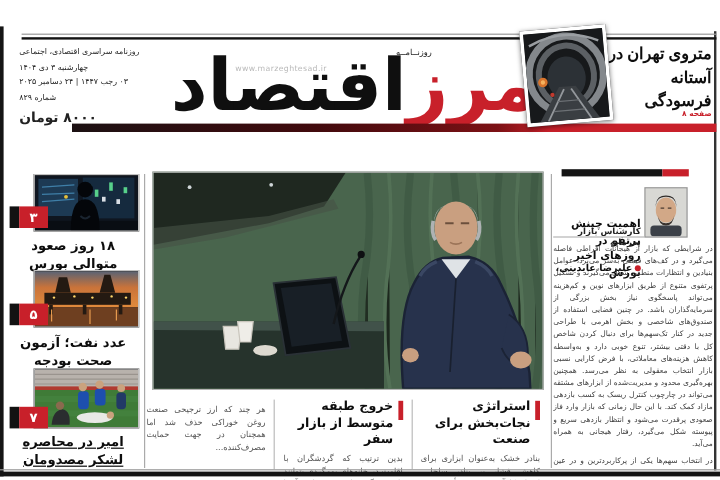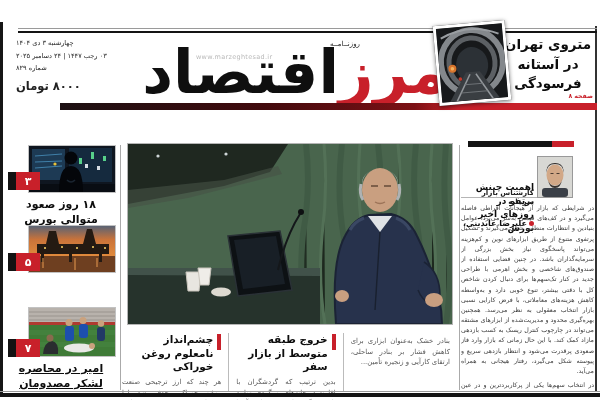--- a/index.html
+++ b/index.html
@@ -22,21 +22,21 @@
 
   .logo { display:flex; direction:rtl; align-items:flex-end;
           font-weight:bold; font-size:60px; letter-spacing:-2px; line-height:.95; }
   .logo .red  { color:#c8202a; }
   .logo .blk  { color:#0f0f0f; }
   .logo-tag { font-size:7px; letter-spacing:4px; color:#222; text-align:left; }
   .site { font-size:6.5px; color:#b9b9b9; direction:ltr; letter-spacing:.3px; }
 
   .metro-photo { border:3px solid #fff; box-shadow:0 1px 4px rgba(0,0,0,.55);
                  transform:rotate(-5deg); background:#1b1d1f; }
-  .lead-title { font-size:13.5px; font-weight:bold; text-align:center; line-height:1.45; color:#0d0d0d; }
+  .lead-title { font-size:13.5px; font-weight:bold; text-align:right; line-height:1.45; color:#0d0d0d;font-family:Liberation Serif, serif; }
   .pgref { color:#c8202a; font-size:6.2px; font-weight:bold; }
 
   .head-bar { background:linear-gradient(90deg,#1c1113 0%,#420a0d 38%,#7c1115 66%,#c8202a 74%,#c8202a 100%); }
   .main-headline { font-size:26.5px; font-weight:bold; text-align:center; color:#0b0b0b;
                    letter-spacing:-.5px; white-space:nowrap; }
 
   .vdiv { background:#aaa; width:1px; }
 
   
   .sb-img { border:1px solid #c2c2c2; overflow:hidden; background:#222; }
@@ -74,20 +74,21 @@
 <body>
 
 <div class="page">
 
   <div class="abs" style="left:0;top:22px;width:2.5px;height:375px;background:#151515;"></div>
   <div class="abs" style="left:595px;top:26px;width:1.5px;height:366px;background:#333;"></div>
   <div class="abs rule-thin" style="left:18px;top:27.5px;width:579px;height:1.5px;"></div>
   <div class="abs rule-thick" style="left:18px;top:30.5px;width:579px;height:2.5px;"></div>
 
   <div class="abs mh-info" style="left:16px;top:37px;width:110px;">
+    <div class="line">روزنامه سراسری اقتصادی، اجتماعی</div>
     <div class="line">چهارشنبه ۳ دی ۱۴۰۴</div>
     <div class="line">۰۳ رجب ۱۴۴۷ | ۲۴ دسامبر ۲۰۲۵</div>
     <div class="line">شماره ۸۲۹</div>
     <div class="mh-price">۸۰۰۰ تومان</div>
   </div>
 
   <div class="abs logo" style="left:118px;top:33px;width:330px;height:68px;justify-content:flex-start;">
     <span class="red">مرز</span>
       <span class="blk">اقتصاد</span>
   </div>
@@ -182,20 +183,21 @@
           <line x1="14" y1="32" x2="14" y2="42"></line>
           <line x1="46" y1="32" x2="46" y2="44"></line>
           <line x1="68" y1="32" x2="68" y2="41"></line>
         </g>
     </svg>
   </div>
   <div class="abs badge" style="left:8px;top:253px;">
     <div class="tab"></div>
     <div class="num">۵</div>
   </div>
+  <div class="abs sb-title" style="left:6px;top:279px;width:110px;">عدد نفت؛ آزمون صحت بودجه</div>
 
   <div class="abs sb-img" style="left:28px;top:307px;width:88px;height:50px;">
     <svg width="86" height="48" viewBox="0 0 86 48">
       <rect width="86" height="16" fill="#b8b2ac"></rect>
       <g stroke="#9a948e" stroke-width="1">
           <line x1="0" y1="4" x2="86" y2="4"></line>
           <line x1="0" y1="8" x2="86" y2="8"></line>
           <line x1="0" y1="12" x2="86" y2="12"></line>
         </g>
       <rect y="14" width="86" height="3" fill="#b03a30"></rect>
@@ -264,36 +266,36 @@
         </g>
       <path d="M247 58 q5 3 10 0" stroke="#9c7458" stroke-width="1.4" fill="none"></path>
       <path d="M296 118 q16 10 16 34 l-10 8 q-8 -4 -12 -14" fill="#27324c" stroke="#1b2335" stroke-width="1.5"></path>
       <ellipse cx="306" cy="156" rx="9" ry="7" fill="#c99f80"></ellipse>
       <ellipse cx="214" cy="152" rx="7" ry="6" fill="#c99f80"></ellipse>
     </svg>
   </div>
 
   <div class="abs bots" style="left:115px;top:333px;width:342px;height:58px;">
     <div class="bot-col">
+      <div class="bot-head">
+        <div class="tick"></div>
+        <div class="bot-title">استراتژی نجات‌بخش برای صنعت</div>
+      </div>
       <div class="bot-body">بنادر خشک به‌عنوان ابزاری برای کاهش فشار بر بنادر ساحلی، ارتقای کارآیی و زنجیره تأمین...</div>
 
     </div>
     <div class="bot-col">
       <div class="bot-head">
         <div class="tick"></div>
         <div class="bot-title">خروج طبقه متوسط از بازار سفر</div>
       </div>
       <div class="bot-body">بدین ترتیب که گردشگران با اقامت در خانه‌های بومگردی بتوانند با فرهنگ جامعه میزبان آشنا شوند...</div>
 
     </div>
     <div class="bot-col">
-      <div class="bot-head">
-        <div class="tick"></div>
-        <div class="bot-title">چشم‌انداز نامعلوم روغن خوراکی</div>
-      </div>
       <div class="bot-body">هر چند که ارز ترجیحی صنعت روغن خوراکی حذف شد اما همچنان در جهت حمایت مصرف‌کننده...</div>
 
     </div>
   </div>
 
   <div class="abs op-bar" style="left:468px;top:141px;width:106px;">
     <div class="b"></div>
     <div class="r"></div>
   </div>
   <div class="abs op-photo" style="left:537px;top:156px;width:36px;height:42px;">

